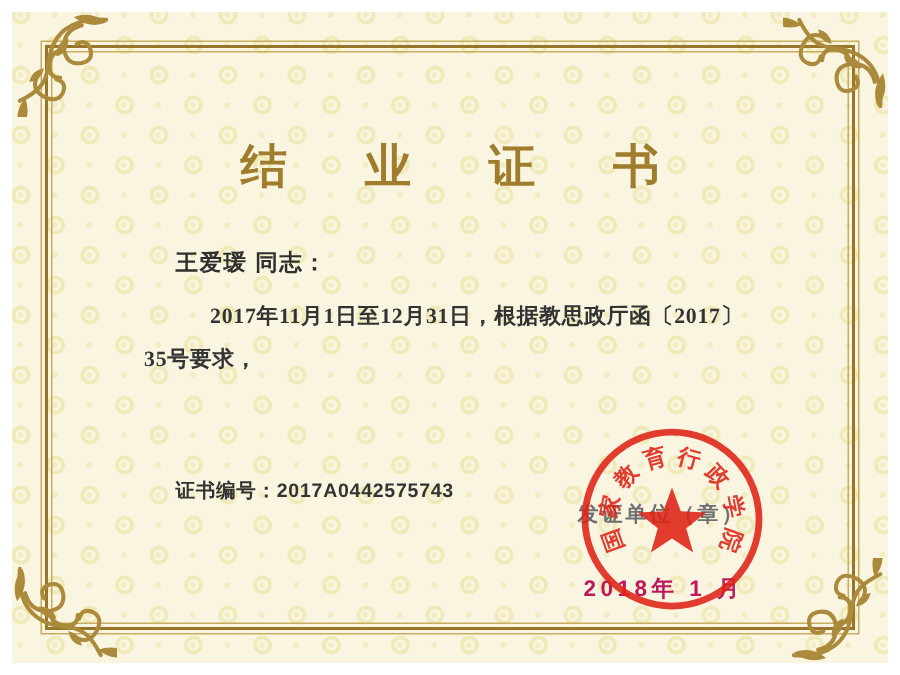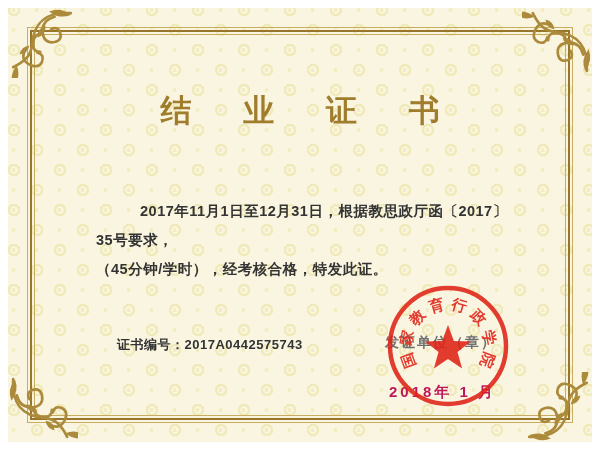--- a/index.html
+++ b/index.html
@@ -35,23 +35,23 @@
     letter-spacing:22px;text-indent:22px;
   }
   .recipient{
     position:absolute;left:117px;top:166px;
     font-size:15px;font-weight:bold;color:#2f2f2f;letter-spacing:1px;
   }
   .body-text{
     position:absolute;left:96px;top:197px;width:414px;
     font-size:14.5px;font-weight:600;color:#333;line-height:29px;letter-spacing:0.5px;
   }
-  .body-line.indent{text-indent:44px;}
+  .body-line.indent{text-indent:44px;font-family:Liberation Serif, serif;}
   .cert-no{
-    position:absolute;left:117px;top:336px;
+    position:absolute;left:117px;top:318px;
     font-size:13px;font-weight:600;color:#333;letter-spacing:0.5px;
   }
   .issuer-label{
     position:absolute;left:385px;top:334px;z-index:1;
     font-size:14px;font-weight:700;color:#6f6f6f;letter-spacing:2px;
   }
   .issue-date{
     position:absolute;left:389px;top:383px;z-index:1;
     font-size:15px;font-weight:bold;color:#be185d;letter-spacing:3px;
   }
@@ -119,24 +119,24 @@
     <g fill="#ab8a3c">
       <path d="M72 10 q-11 -9 -24 -4 q11 9 24 4z"></path>
       <path d="M12 66 q-9 11 -4 24 q9 -11 4 -24z"></path>
       <path d="M44 22 q-9 2 -9 13 q9 -2 9 -13z"></path>
       <path d="M26 44 q-2 9 -11 10 q2 -9 11 -10z"></path>
     </g>
   </svg>
 
   <div class="title">结 业 证 书</div>
 
+  <div class="recipient">王爱瑗 同志：</div>
 
   <div class="body-text">
     <div class="body-line indent">2017年11月1日至12月31日，根据教思政厅函〔2017〕35号要求，</div>
-    <div class="body-line">（45分钟/学时），经考核合格，特发此证。</div>
   </div>
 
   <div class="cert-no"><span>证书编号：</span><span>2017A0442575743</span></div>
 
   <div class="issuer-label">发证单位（章）</div>
 
   <svg class="seal" width="130" height="130" viewBox="0 0 130 130">
     <circle cx="65" cy="65" r="58" fill="none" stroke="#df2317" stroke-width="4.5"></circle>
     <polygon fill="#df2317" points="65,44 70.9,59.9 87.8,60.6 74.5,71.1 79.1,87.4 65,78 50.9,87.4 55.5,71.1 42.2,60.6 59.1,59.9"></polygon>
     <g fill="#df2317" font-size="15" font-weight="bold" font-family="Liberation Sans, DejaVu Sans, sans-serif">

